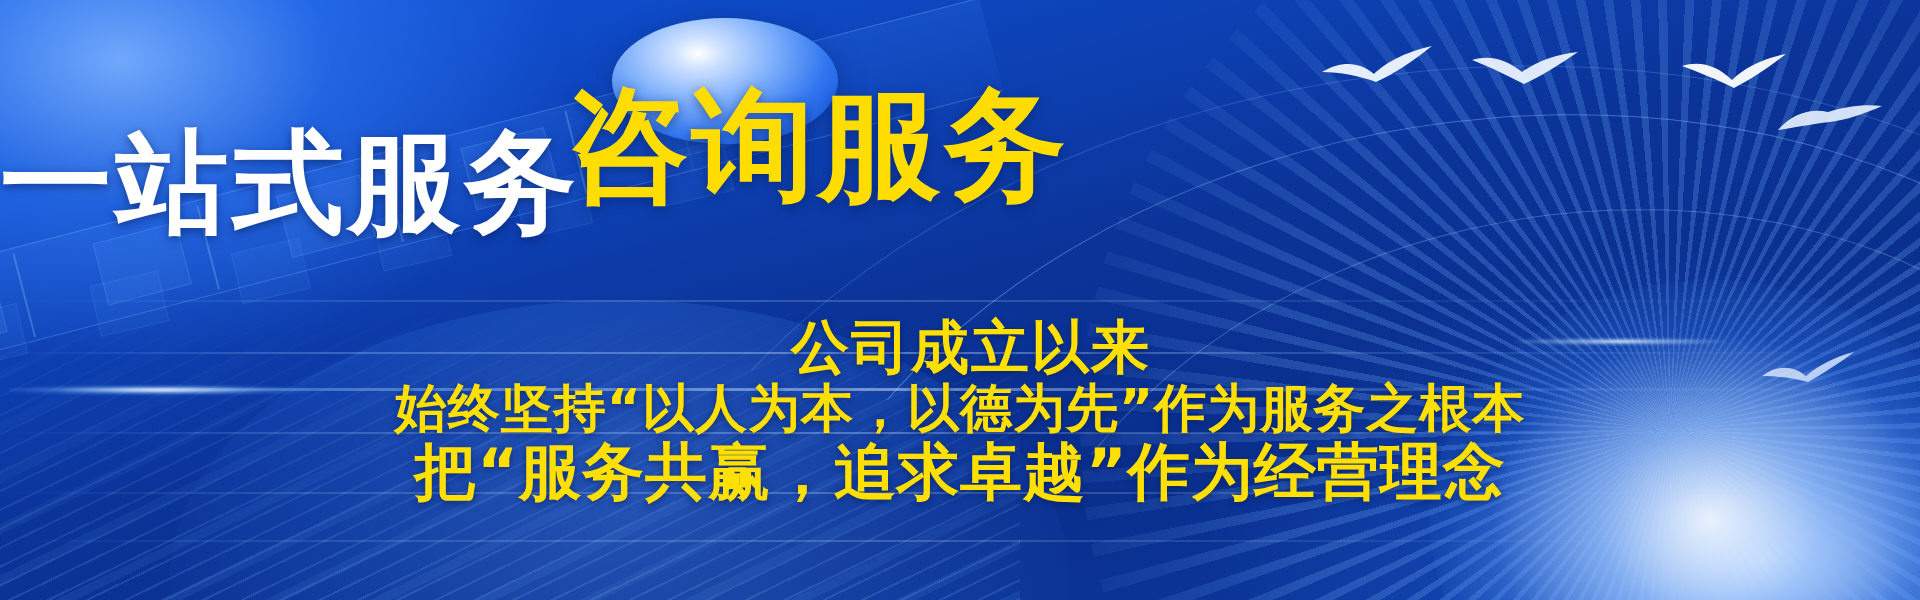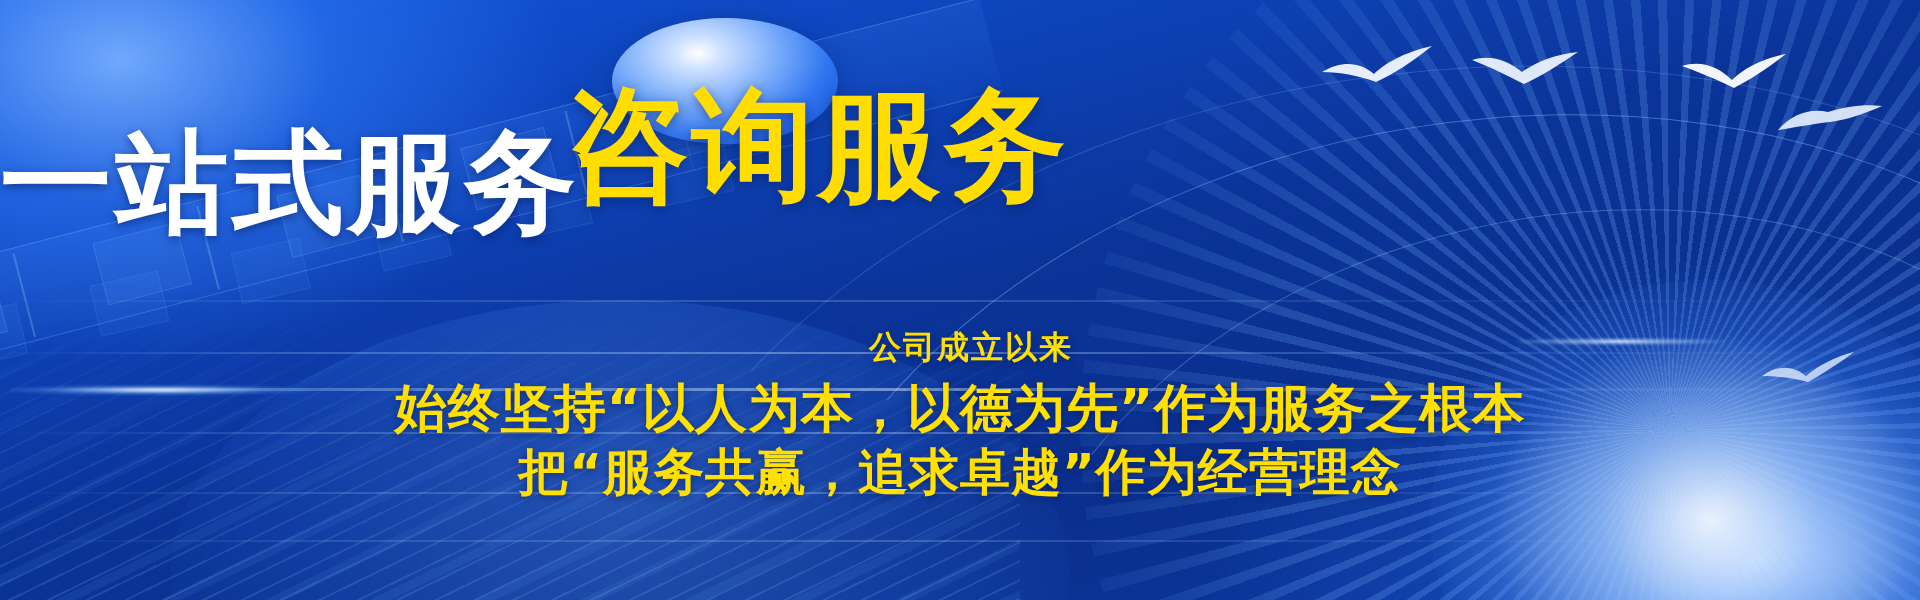--- a/index.html
+++ b/index.html
@@ -177,23 +177,23 @@
     left:0; top:318px; width:1920px;
     text-align:center;
   }
   #subtitle .sub-line {
     color:#ffe000;
     font-weight:bold;
     font-family:"DejaVu Sans","Liberation Sans",sans-serif;
     white-space:nowrap;
     text-shadow:0 2px 7px rgba(5,25,90,.6);
   }
-  #subtitle .l1 { font-size:32px; line-height:58px; letter-spacing:2px;margin-left:22px; }
+  #subtitle .l1 { font-size:58px; line-height:58px; letter-spacing:2px;margin-left:22px; }
   #subtitle .l2 { font-size:52px; line-height:64px; letter-spacing:1px; }
-  #subtitle .l3 { font-size:50px; line-height:64px; letter-spacing:1px; }
+  #subtitle .l3 { font-size:62px; line-height:64px; letter-spacing:1px; }
 </style>
 </head>
 <body>
 
 <div id="banner">
 
   <div class="layer">
 
     <div id="dome"></div>
     <div id="fan"></div>

